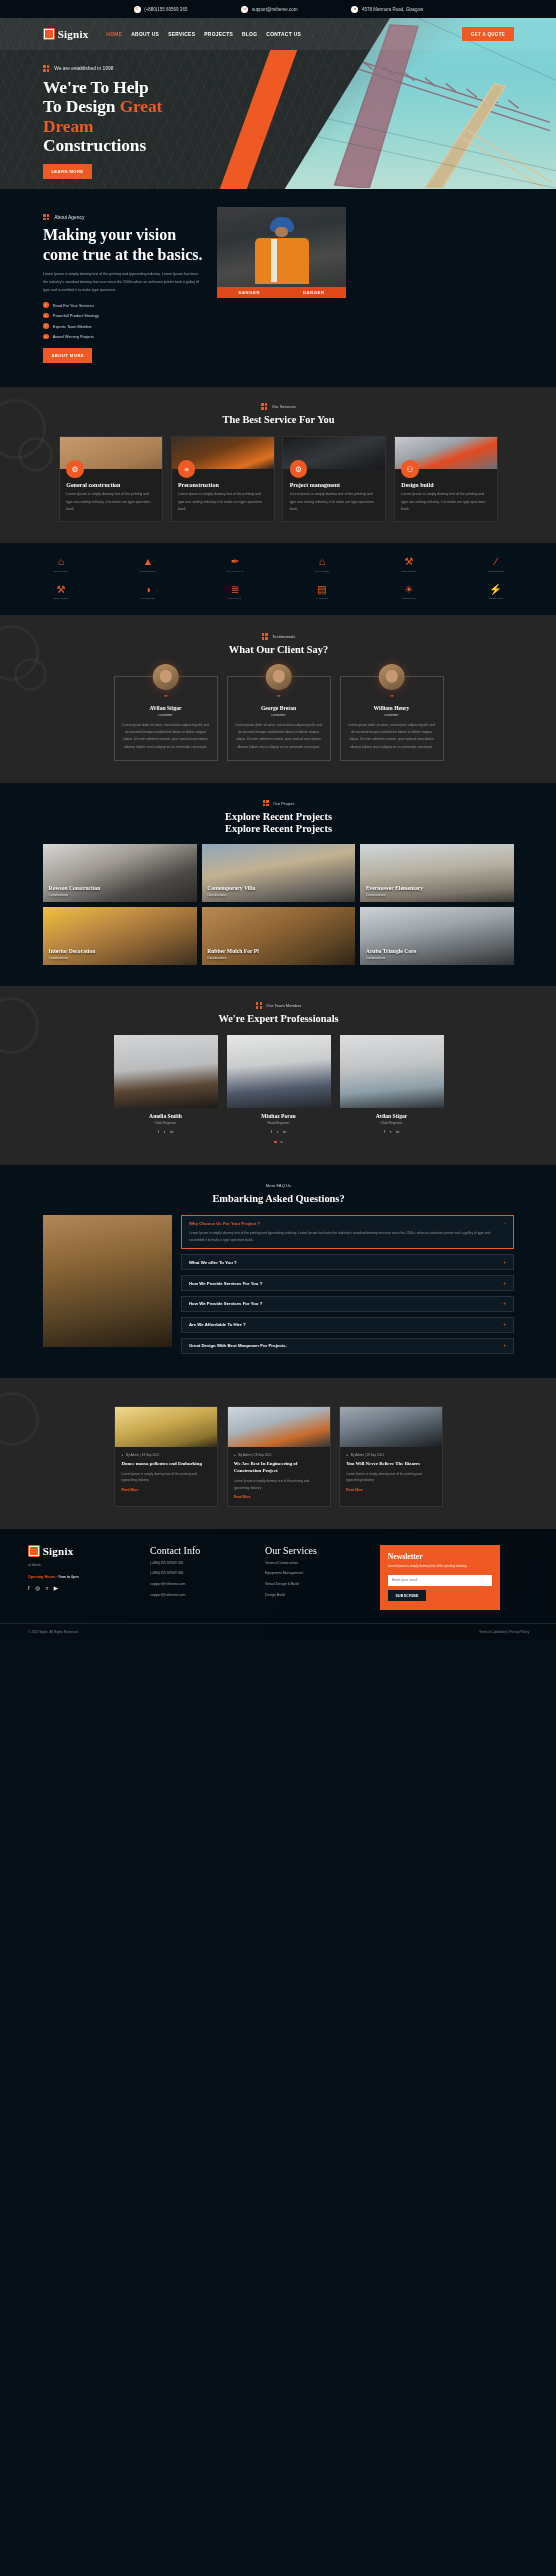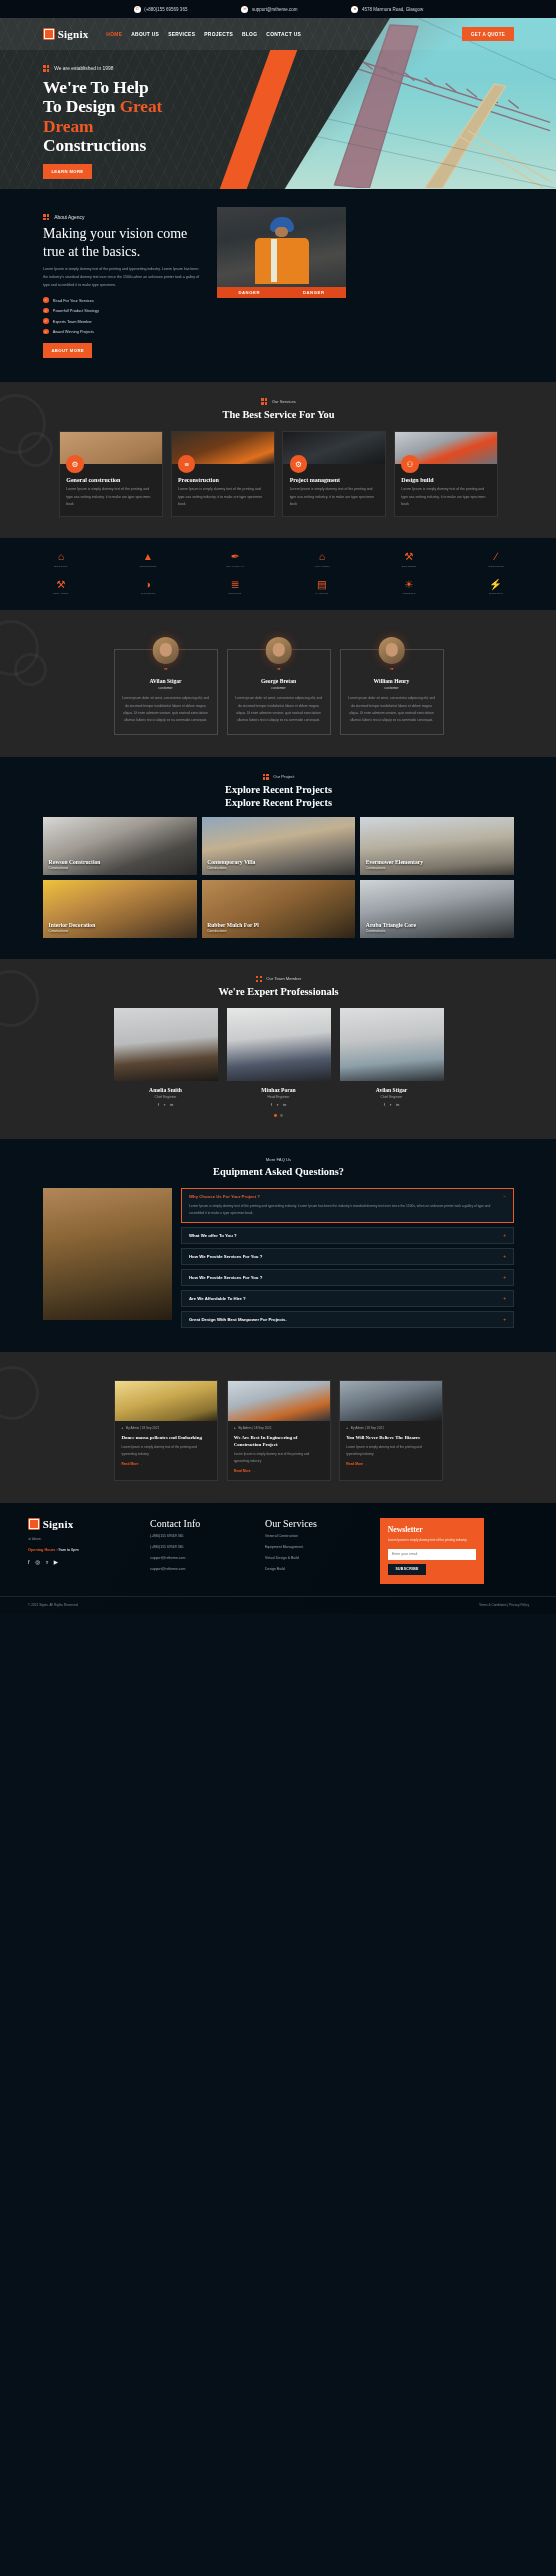--- a/index.html
+++ b/index.html
@@ -83,21 +83,21 @@
   .hero-h1 .or { color:#ef5a24; }
   .btn-orange {
     display:inline-block; background:#ef5a24; color:#fff; font-size:4.2px; font-weight:700;
     letter-spacing:0.4px; padding:4.9px 8.4px; margin-top:8.4px; border:0; cursor:pointer;
   }
 
   
   .about { background:#061019; padding:18px 0 24px; position:relative; }
   .about-inner { display:flex; gap:14px; padding:0 43px; align-items:flex-start; }
   .about-left { width:160px; padding-top:7px; }
-  .sect-h2 { font-size:14px; line-height:1.25; font-weight:400; margin-top:4.9px; }
+  .sect-h2 { font-size:16px; line-height:1.25; font-weight:700; margin-top:4.9px; }
   .lorem { font-size:3.6px; line-height:2.15; color:#96a0a9; margin-top:6.3px; }
   .check-list { margin-top:7.7px; display:flex; flex-direction:column; gap:4.9px; }
   .check-item { display:flex; align-items:center; gap:4.2px; font-size:3.9px; color:#cfd6dc; }
   .check {
     width:5.6px; height:5.6px; border-radius:50%; background:#ef5a24; color:#fff;
     font-size:3.5px; display:flex; align-items:center; justify-content:center;
   }
   .about-right { width:129px; position:relative; }
   .about-img {
     width:129px; height:91px;
@@ -240,21 +240,21 @@
     background:
       linear-gradient(rgba(4,12,19,.93), rgba(4,12,19,.93)),
       linear-gradient(120deg,#1b2730,#0c151c 60%,#060d13);
     padding:15.3px 0 0; position:relative;
   }
   .ft-grid { display:flex; gap:11px; padding:0 28px; }
   .ft-col { }
   .ft-c1 { width:111px; }
   .ft-c2 { width:104px; }
   .ft-c3 { width:104px; }
-  .ft-c4 { width:104px; }
+  .ft-c4 { width:120px; }
   .ft-logo { display:flex; align-items:center; gap:2.8px; }
   .ft-p { font-size:3.3px; line-height:2.1; color:#8d9298; margin-top:5.6px; }
   .ft-hours { font-size:3.8px; margin-top:5.6px; color:#fff; }
   .ft-hours b { color:#ef5a24; }
   .ft-soc { display:flex; gap:5.6px; margin-top:6.3px; font-size:5.6px; color:#e8ecef; }
   .ft-h { font-size:10px; font-weight:400; font-family:"Liberation Serif",serif; }
   .ft-li { font-size:3.5px; color:#9aa1a7; margin-top:4.9px; line-height:1.7; }
   .news-box { background:#ef5a24; padding:7px 7.7px 9px; }
   .news-h { font-size:7.7px; font-weight:700; font-family:"Liberation Serif",serif; }
   .news-p { font-size:3.1px; line-height:1.9; margin-top:3.5px; color:#ffe7dd; }
@@ -496,20 +496,32 @@
       <div class="brand">
           <div class="bi">⚡</div>
           <div class="bn">ELECTRIC</div>
         </div>
     </div>
   </section>
 
   <section class="testi">
     <div class="gear" style="left:-16.7px;top:9.7px;width:56px;height:56px;"></div>
     <div class="gear" style="left:14px;top:43px;width:33px;height:33px;"></div>
+    <div class="center-head">
+      <div class="eyebrow-c">
+        <span class="dots4">
+            <i></i>
+            <i></i>
+            <i></i>
+            <i></i>
+          </span>
+        <span>Testimonials</span>
+      </div>
+      <h2 class="h2-c serif">What Our Client Say?</h2>
+    </div>
     <div class="testi-grid">
       <div class="testi-card">
         <span class="avatar">
             <i class="av-f"></i>
           </span>
         <div class="quote-m">”</div>
         <div class="t-name serif">AVilan Stigar</div>
         <div class="t-role">customer</div>
         <div class="t-text">Lorem ipsum dolor sit amet, consectetur adipiscing elit, sed do eiusmod tempor incididuntut labore et dolore magna aliqua. Ut enim adminim veniam, quis nostrud exercitation ullamco laboris nisi ut aliquip ex ea commodo consequat.</div>
       </div>
@@ -638,21 +650,21 @@
       <i class="on"></i>
       <i></i>
     </div>
   </section>
 
   <section class="faq">
     <div class="center-head">
       <div class="eyebrow-c">
         <span>More FAQ Us</span>
       </div>
-      <h2 class="h2-c serif">Equipment Asked Questions?</h2>
+      <h2 class="h2-c serif">Embarking Asked Questions?</h2>
     </div>
     <div class="faq-wrap">
       <div class="faq-img"></div>
       <div class="faq-list">
         <div class="acc open">
           <div class="acc-row">
             <span class="acc-q">Why Choose Us For Your Project ?</span>
             <span class="acc-ic">−</span>
           </div>
           <div class="acc-a">Lorem Ipsum is simply dummy text of the printing and typesetting industry. Lorem Ipsum has been the industry's standard dummy text ever since the 1500s, when an unknown printer took a galley of type and scrambled it to make a type specimen book.</div>

